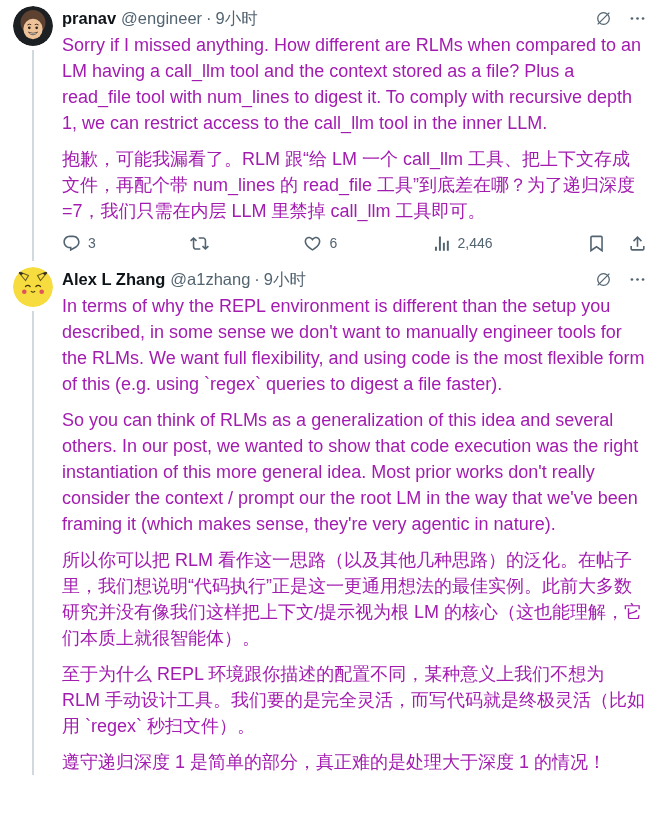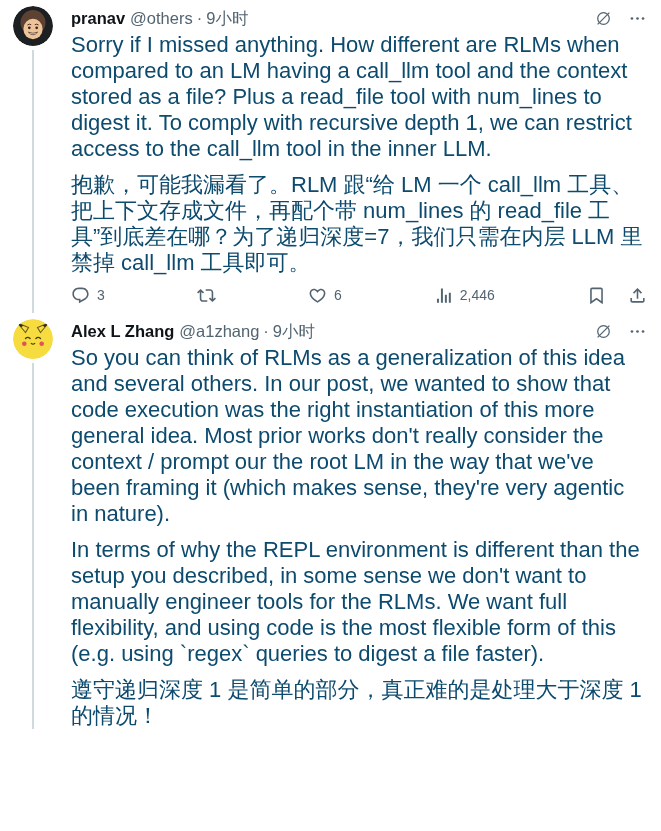--- a/index.html
+++ b/index.html
@@ -16,38 +16,38 @@
     display: flex; flex-direction: column; align-items: center;
   }
   .avatar {
     width: 40px; height: 40px; border-radius: 50%;
     overflow: hidden; flex-shrink: 0; cursor: pointer;
   }
   .avatar svg { display: block; width: 40px; height: 40px; }
   .thread-line {
     width: 2px; flex: 1; background: #cfd9de; margin-top: 4px;
   }
-  .content { flex: 1; min-width: 0; margin-left: 18px; padding-right: 14px; }
+  .content { flex: 1; min-width: 0; margin-left: 9px; padding-right: 14px; }
   .tweet-header {
     display: flex; align-items: center;
     font-size: 16.5px; line-height: 21px; margin-top: 2px;
     white-space: nowrap;
   }
   .display-name { font-weight: 700; color: #0f1419; }
   .meta { color: #536471; font-weight: 400; }
   .handle { margin-left: 5px; }
   .dot-sep { margin: 0 4px; }
   .header-icons {
     margin-left: auto; display: flex; align-items: center; gap: 15px;
     color: #536471;
   }
   .header-icons svg { width: 19px; height: 19px; display: block; cursor: pointer; }
   .tweet-body { margin-top: 3px; }
   .tweet-body p {
-    font-size: 22px; line-height: 26px; color: #0c4a6e;
+    font-size: 18px; line-height: 26px; color: #a21caf;
     margin: 0 0 10px 0;
     overflow-wrap: break-word;
   }
   .tweet-body p:last-child { margin-bottom: 0; }
   .actions {
     display: flex; align-items: center; justify-content: space-between;
     color: #536471; margin: 10px 0 8px 0;
   }
   .action {
     display: flex; align-items: center; gap: 7px;
@@ -73,21 +73,21 @@
         <path d="M14.4 19 q1.9 -1.5 3.8 -0.3" stroke="#4a3425" stroke-width="1" fill="none"></path>
         <path d="M21.8 18.7 q1.9 -1.2 3.8 0.3" stroke="#4a3425" stroke-width="1" fill="none"></path>
         <path d="M15.4 26.2 Q20 31.4 24.6 26.2 Q20 28.4 15.4 26.2 Z" fill="#ffffff" stroke="#3a2a20" stroke-width="0.7"></path>
       </svg>
     </div>
     <div class="thread-line"></div>
   </div>
   <div class="content">
     <div class="tweet-header">
       <span class="display-name">pranav</span>
-      <span class="meta handle">@others</span>
+      <span class="meta handle">@engineer</span>
       <span class="meta dot-sep">·</span>
       <span class="meta">9小时</span>
       <span class="header-icons">
         <svg viewBox="0 0 24 24">
           <circle cx="12" cy="12" r="7.3" fill="none" stroke="currentColor" stroke-width="1.6"></circle>
           <line x1="4.6" y1="19.4" x2="19.4" y2="4.6" stroke="currentColor" stroke-width="1.6"></line>
         </svg>
         <svg viewBox="0 0 24 24" fill="currentColor">
           <circle cx="5" cy="12" r="1.7"></circle>
             <circle cx="12" cy="12" r="1.7"></circle>
@@ -169,18 +169,20 @@
           <line x1="4.6" y1="19.4" x2="19.4" y2="4.6" stroke="currentColor" stroke-width="1.6"></line>
         </svg>
         <svg viewBox="0 0 24 24" fill="currentColor">
           <circle cx="5" cy="12" r="1.7"></circle>
             <circle cx="12" cy="12" r="1.7"></circle>
             <circle cx="19" cy="12" r="1.7"></circle>
         </svg>
       </span>
     </div>
     <div class="tweet-body">
+      <p>In terms of why the REPL environment is different than the setup you described, in some sense we don't want to manually engineer tools for the RLMs. We want full flexibility, and using code is the most flexible form of this (e.g. using `regex` queries to digest a file faster).</p>
       <p>So you can think of RLMs as a generalization of this idea and several others. In our post, we wanted to show that code execution was the right instantiation of this more general idea. Most prior works don't really consider the context / prompt our the root LM in the way that we've been framing it (which makes sense, they're very agentic in nature).</p>
-      <p>In terms of why the REPL environment is different than the setup you described, in some sense we don't want to manually engineer tools for the RLMs. We want full flexibility, and using code is the most flexible form of this (e.g. using `regex` queries to digest a file faster).</p>
+      <p>所以你可以把 RLM 看作这一思路（以及其他几种思路）的泛化。在帖子里，我们想说明“代码执行”正是这一更通用想法的最佳实例。此前大多数研究并没有像我们这样把上下文/提示视为根 LM 的核心（这也能理解，它们本质上就很智能体）。</p>
+      <p>至于为什么 REPL 环境跟你描述的配置不同，某种意义上我们不想为 RLM 手动设计工具。我们要的是完全灵活，而写代码就是终极灵活（比如用 `regex` 秒扫文件）。</p>
       <p>遵守递归深度 1 是简单的部分，真正难的是处理大于深度 1 的情况！</p>
     </div>
   </div>
 </article>
 
 </body></html>

